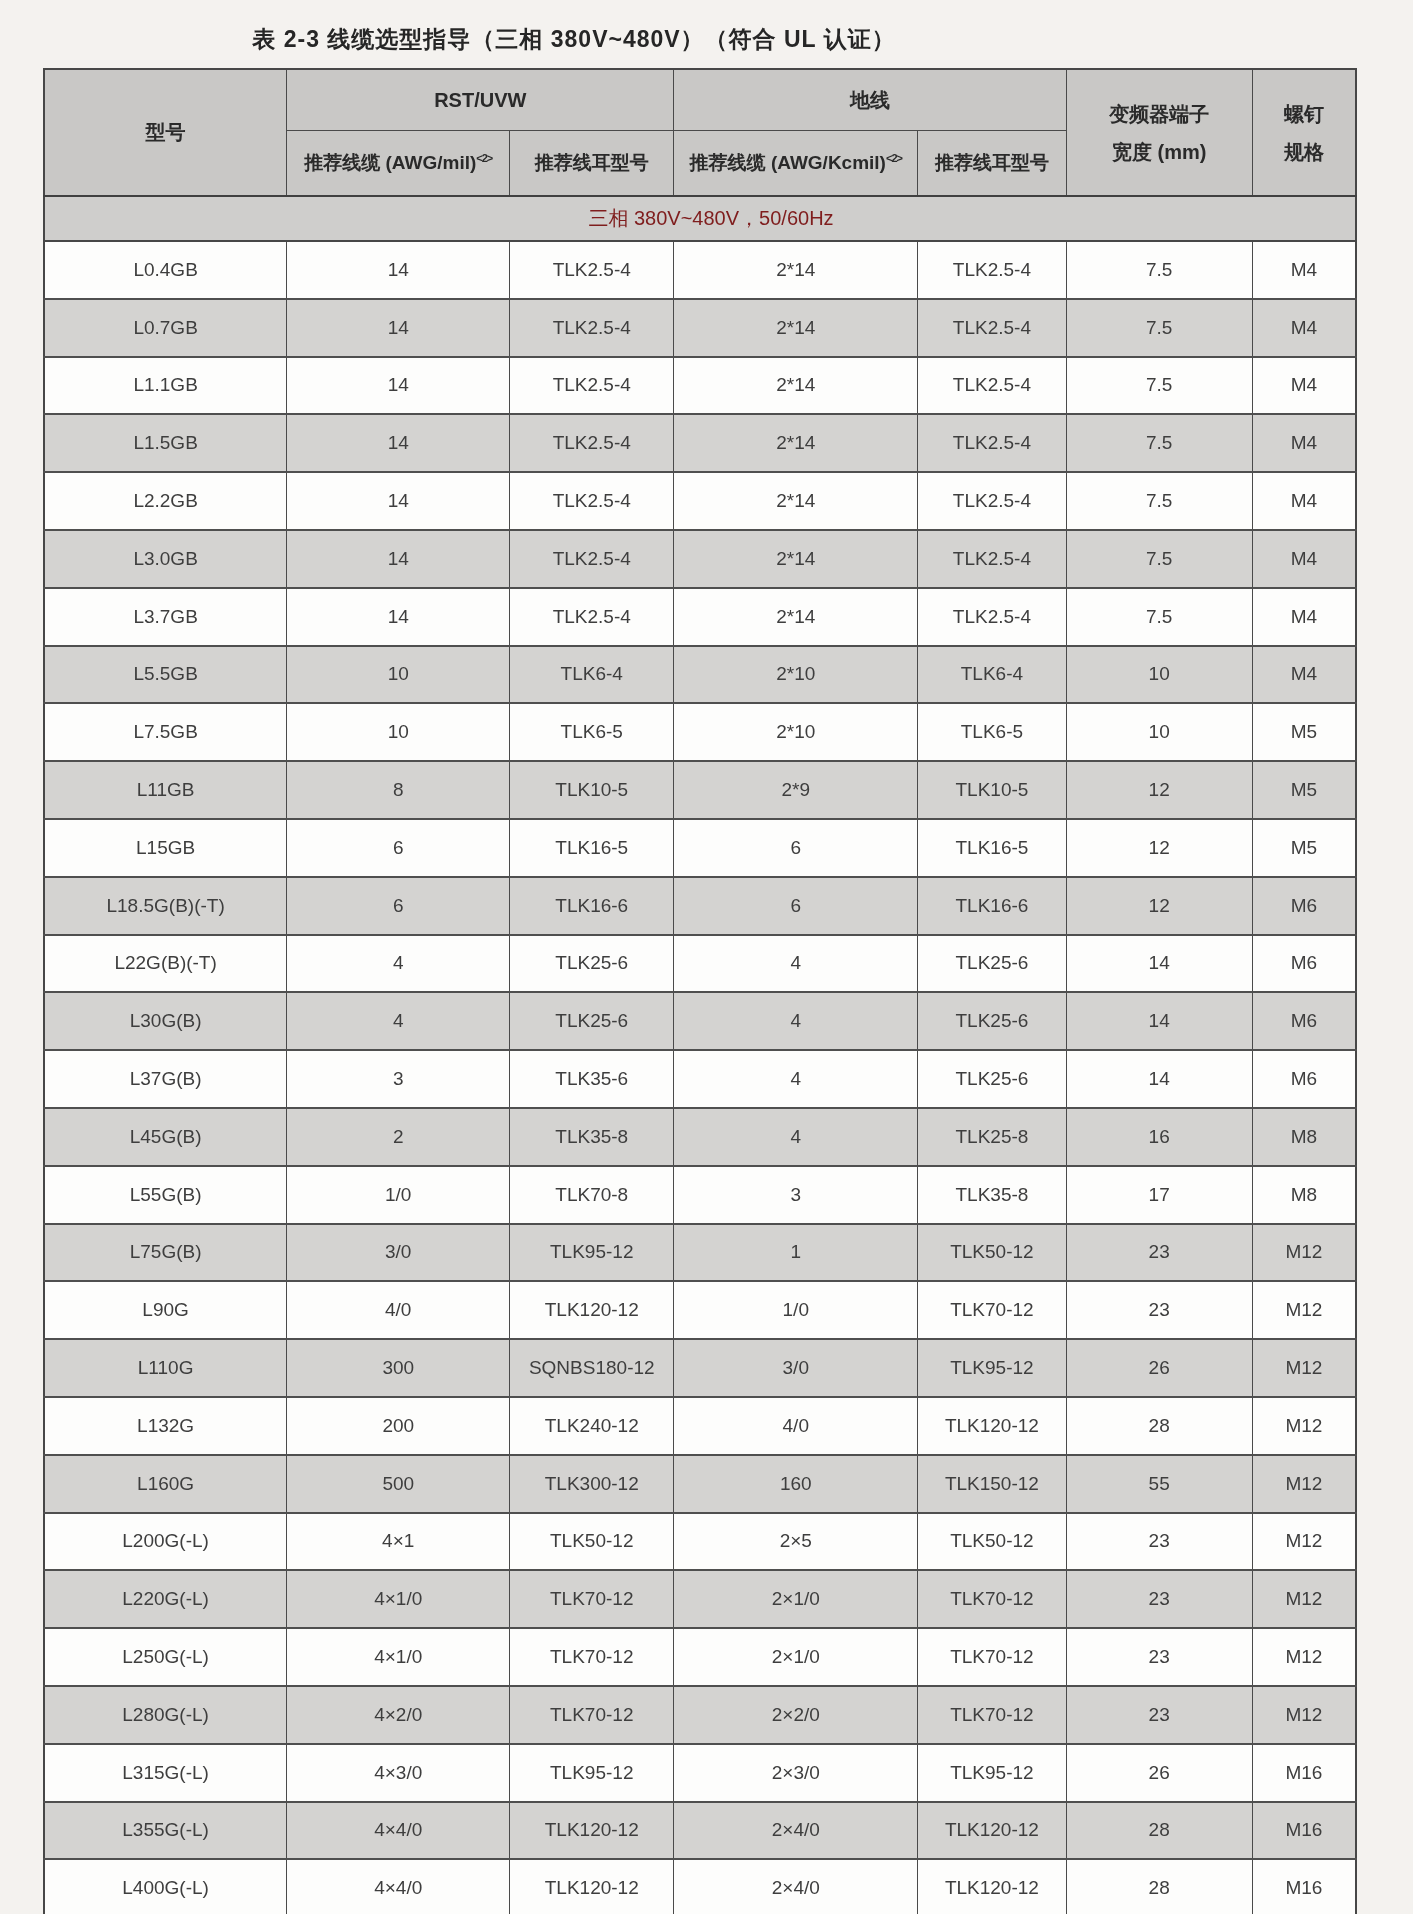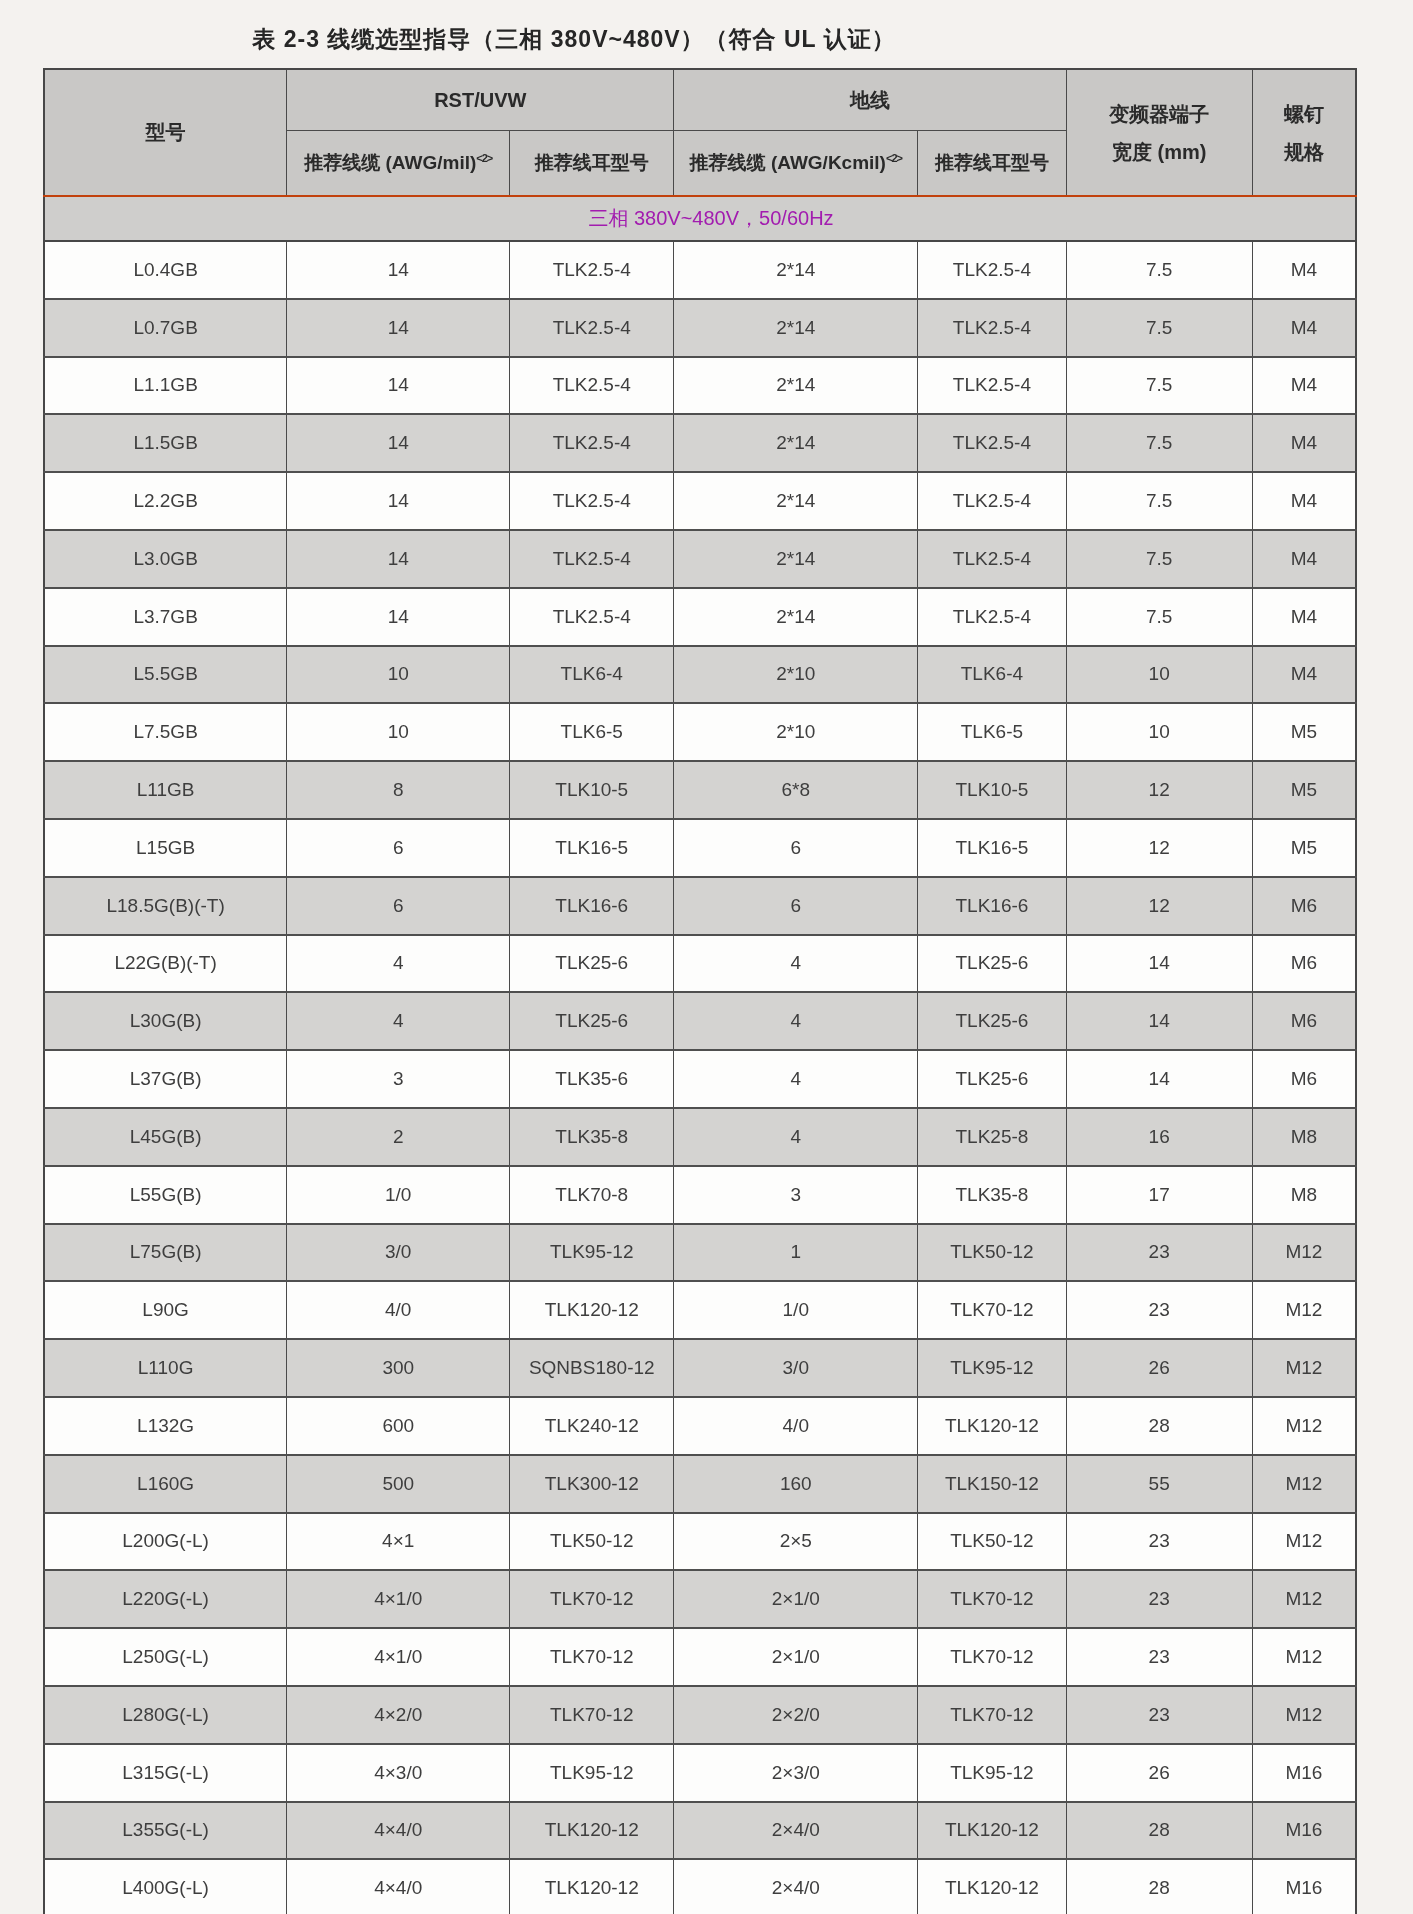--- a/index.html
+++ b/index.html
@@ -60,24 +60,24 @@
   thead tr.group-row th { height: 60px; }
   thead tr.sub-row th   { height: 64px; font-size: 19px; margin-top: 12px; }
   thead th .two-line { line-height: 1.9; }
   sup.note {
     font-size: 11px;
     vertical-align: super;
     letter-spacing: -1px;
   }
   tr.band-row td {
     background: #cfcecc;
-    color: #a21caf;
+    color: #7f1d1d;
     font-size: 20px;
     height: 43px;
-    border-top: 2px solid #c2410c;
+    border-top: 2px solid #404040;
     border-bottom: 2px solid #474747;
     padding-left: 26px;
   }
   tbody tr.data-row td {
     height: 55.8px;
     font-size: 19px;
     color: #3e3e3e;
     border-top: 2px solid #4f4f4f;
   }
   tbody tr.white td { background: #fdfdfc; }
@@ -210,21 +210,21 @@
           <td>TLK6-5</td>
           <td>2*10</td>
           <td>TLK6-5</td>
           <td>10</td>
           <td>M5</td>
         </tr>
         <tr class="data-row gray">
           <td>L11GB</td>
           <td>8</td>
           <td>TLK10-5</td>
-          <td>6*8</td>
+          <td>2*9</td>
           <td>TLK10-5</td>
           <td>12</td>
           <td>M5</td>
         </tr>
         <tr class="data-row white">
           <td>L15GB</td>
           <td>6</td>
           <td>TLK16-5</td>
           <td>6</td>
           <td>TLK16-5</td>
@@ -307,21 +307,21 @@
           <td>L110G</td>
           <td>300</td>
           <td>SQNBS180-12</td>
           <td>3/0</td>
           <td>TLK95-12</td>
           <td>26</td>
           <td>M12</td>
         </tr>
         <tr class="data-row white">
           <td>L132G</td>
-          <td>600</td>
+          <td>200</td>
           <td>TLK240-12</td>
           <td>4/0</td>
           <td>TLK120-12</td>
           <td>28</td>
           <td>M12</td>
         </tr>
         <tr class="data-row gray">
           <td>L160G</td>
           <td>500</td>
           <td>TLK300-12</td>

